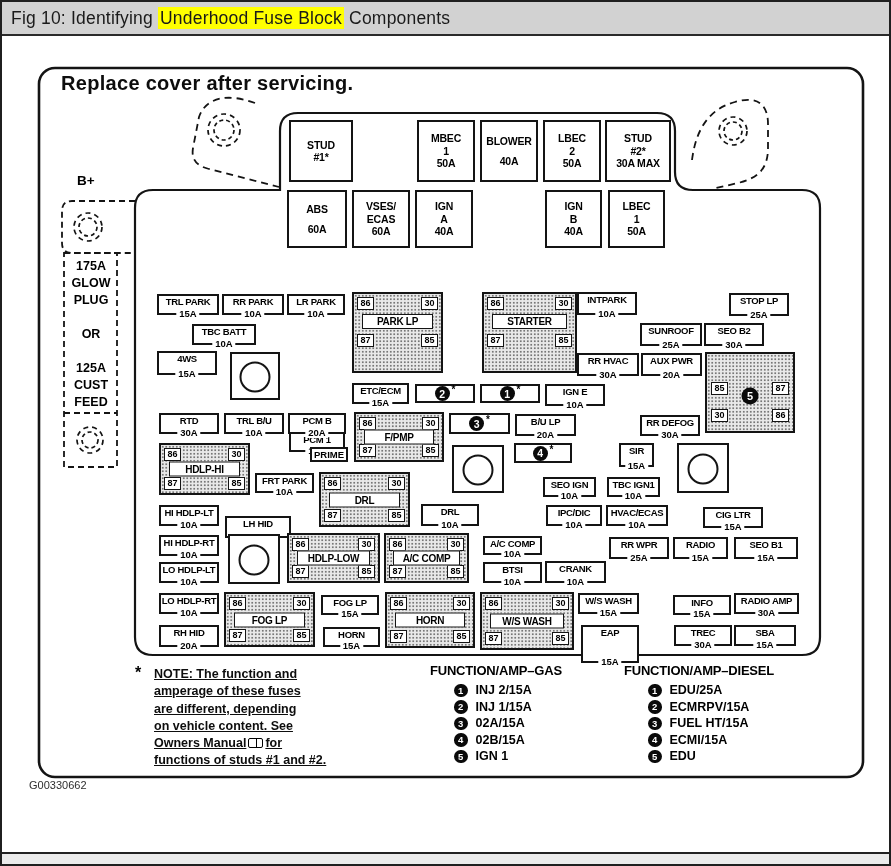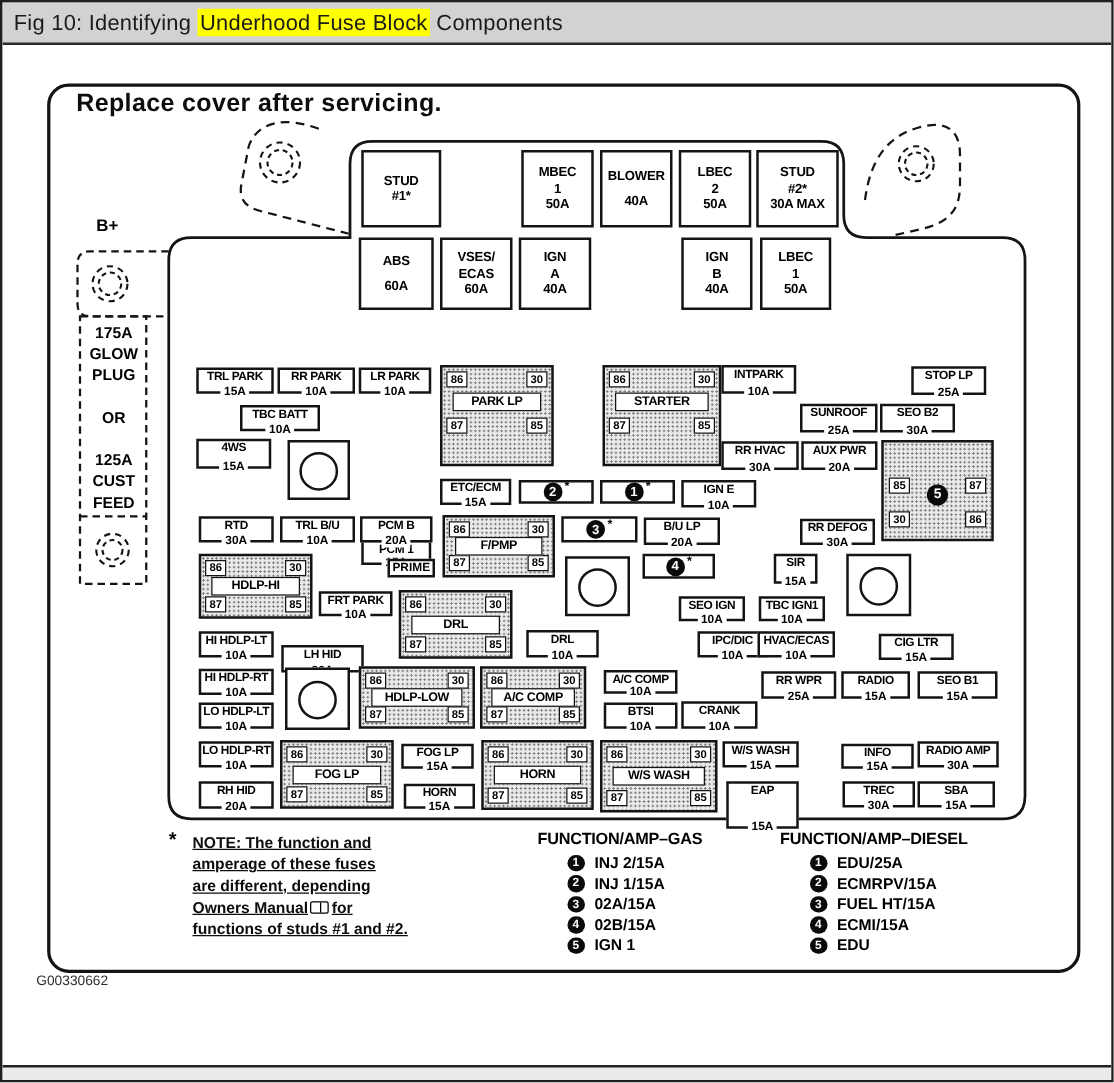--- a/index.html
+++ b/index.html
@@ -273,21 +273,21 @@
           <div class="fuse-amp">10A</div>
         </div>
         <div class="fuse" style="left: 223px; top: 480px; width: 66px; height: 22px;">
           <div class="fuse-label">LH HID</div>
           <div class="fuse-amp">20A</div>
         </div>
         <div class="fuse" style="left: 419px; top: 468px; width: 58px; height: 22px;">
           <div class="fuse-label">DRL</div>
           <div class="fuse-amp">10A</div>
         </div>
-        <div class="fuse" style="left: 556px; top: 469px; width: 56px; height: 21px;">
+        <div class="fuse" style="left: 544px; top: 469px; width: 56px; height: 21px;">
           <div class="fuse-label">IPC/DIC</div>
           <div class="fuse-amp">10A</div>
         </div>
         <div class="fuse" style="left: 604px; top: 469px; width: 62px; height: 21px;">
           <div class="fuse-label">HVAC/ECAS</div>
           <div class="fuse-amp">10A</div>
         </div>
         <div class="fuse" style="left: 701px; top: 471px; width: 60px; height: 21px;">
           <div class="fuse-label">CIG LTR</div>
           <div class="fuse-amp">15A</div>
@@ -462,20 +462,21 @@
         <div class="connector" style="left: 675px; top: 407px; width: 52px; height: 50px;"></div>
         <div class="connector" style="left: 226px; top: 498px; width: 52px; height: 50px;"></div>
         <div class="primebox" style="left: 308px; top: 411px; width: 38px; height: 15px;">PRIME</div>
       </div>
 
     <div class="abs notestar">*</div>
     <div class="abs noteblock">
       <div>NOTE:  The function and</div>
       <div>amperage of these fuses</div>
       <div>are different, depending</div>
+      <div>on vehicle content.  See</div>
       <div><span>Owners Manual</span><span class="book-icon"></span><span>for</span></div>
       <div>functions of studs #1 and #2.</div>
     </div>
 
     <div class="legend legend-gas">
       <div class="legend-header">FUNCTION/AMP–GAS</div>
       <div id="legend-gas-items">
           <div class="legend-item">
             <span class="legend-num">1</span>
             <span class="legend-label">INJ 2/15A</span>

